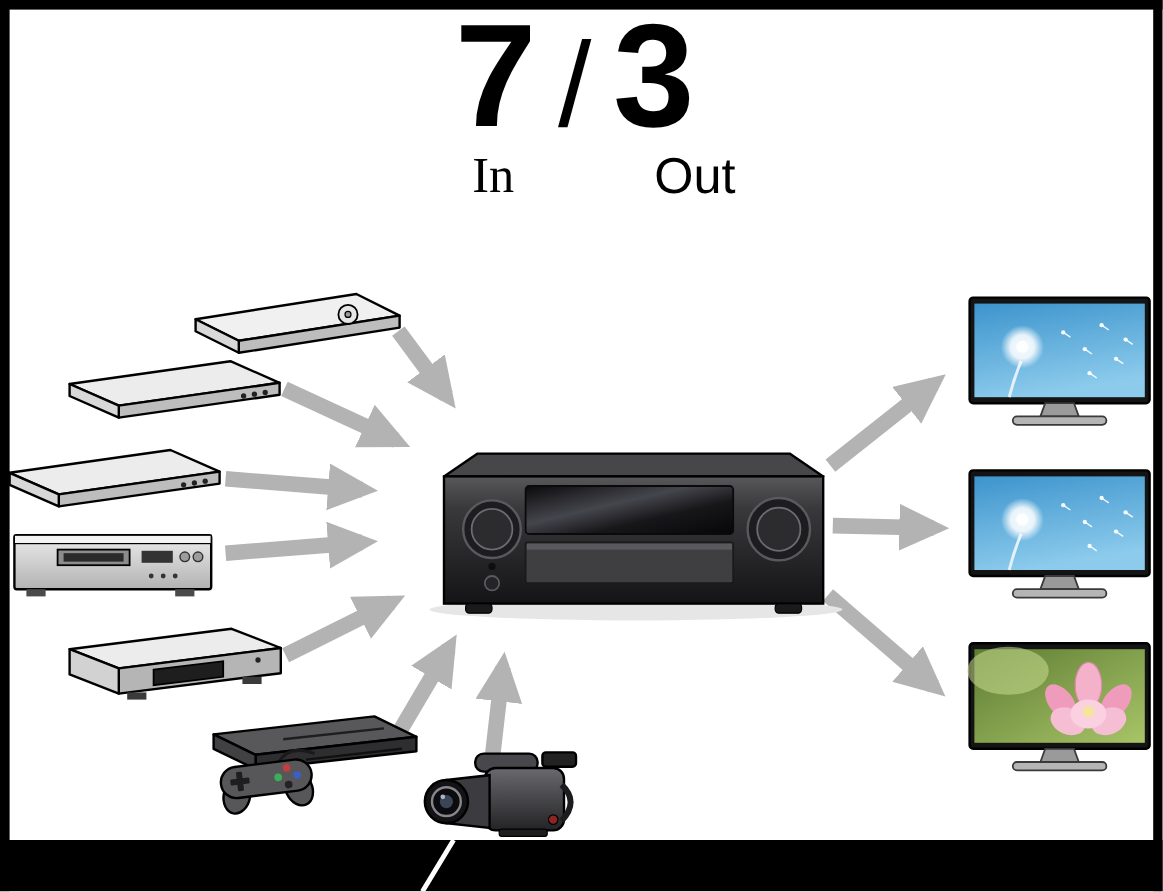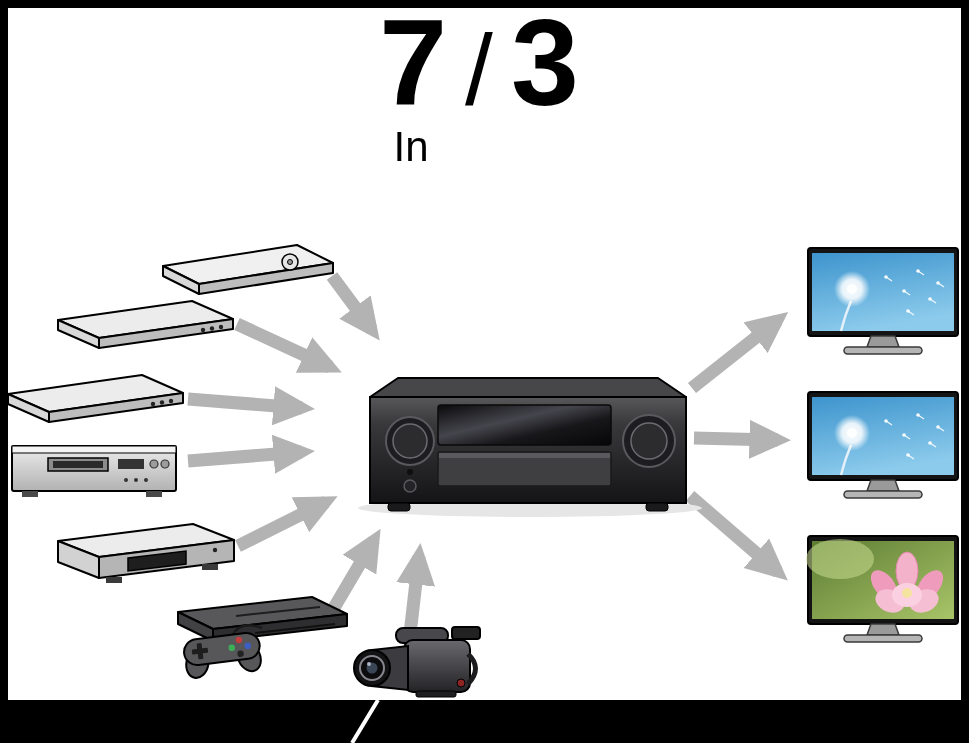--- a/index.html
+++ b/index.html
@@ -11,21 +11,21 @@
   .title-row{
     position:absolute;top:2px;left:479px;transform:translateX(-50%);
     display:flex;align-items:baseline;gap:18px;white-space:nowrap;
   }
   .digit{font-size:122px;font-weight:700;line-height:1;}
   .slash{font-size:100px;font-weight:400;line-height:1;}
   .io-label{
     position:absolute;top:124px;transform:translateX(-50%);
     font-size:42px;font-weight:400;line-height:1.1;
   }
-  #in-label{left:411px;}
+  #in-label{left:411px;font-family:Liberation Serif, serif;}
   #out-label{left:579px;}
 </style>
 </head>
 <body>
 
 <div id="canvas">
 
   <svg id="scene" width="969" height="743" viewBox="0 0 969 743">
     <defs>
       <marker id="ah" markerWidth="3.4" markerHeight="3.2" refX="2.2" refY="1.5" orient="auto">
@@ -242,14 +242,15 @@
       <line x1="378" y1="700" x2="352" y2="743" stroke="#ffffff" stroke-width="4"></line>
     </g>
   </svg>
 
   <div class="title-row">
     <span class="digit">7</span>
     <span class="slash">/</span>
     <span class="digit">3</span>
   </div>
   <div class="io-label" id="in-label">In</div>
+  <div class="io-label" id="out-label">Out</div>
 
 </div>
 
 </body></html>

